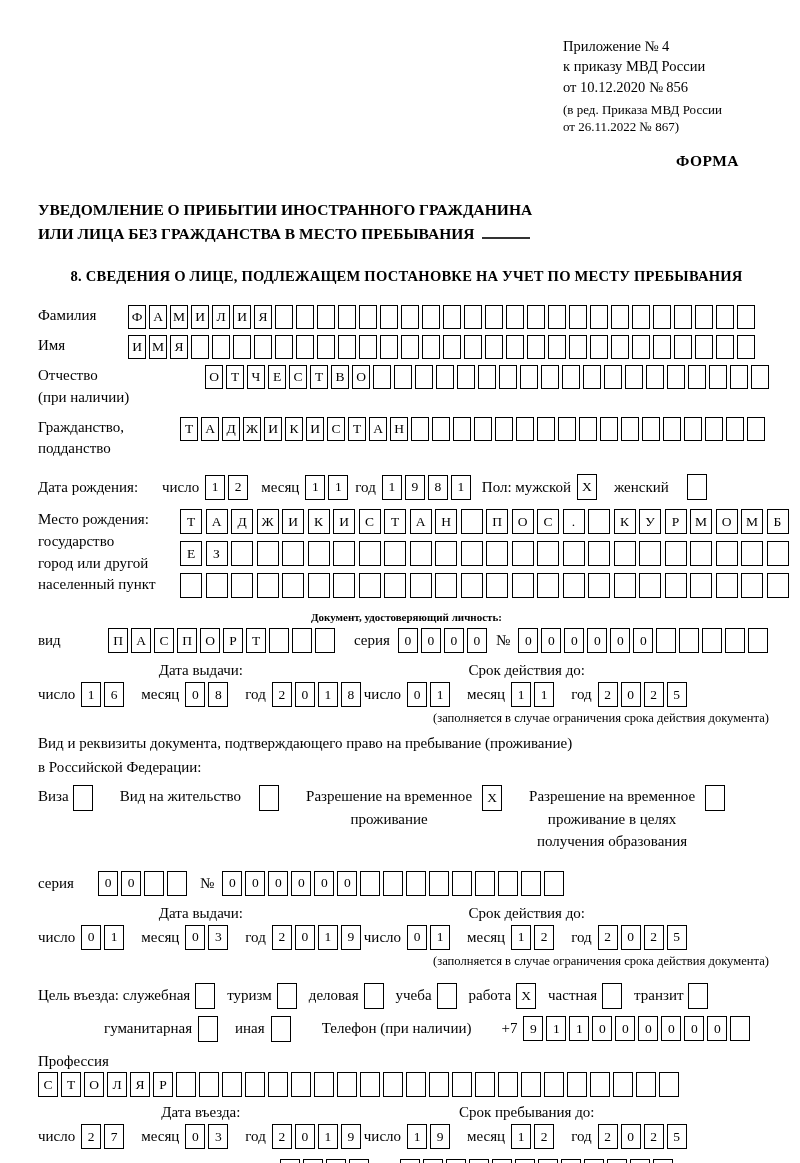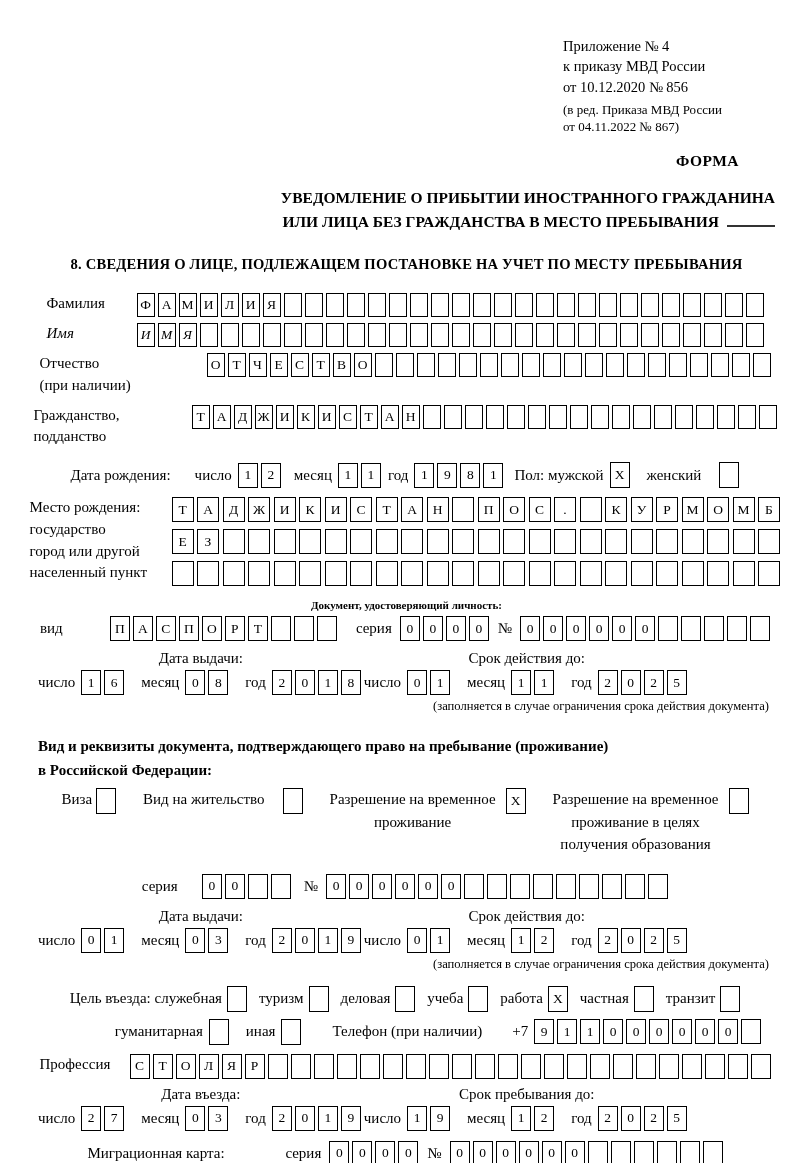--- a/index.html
+++ b/index.html
@@ -5,85 +5,85 @@
   html,body{margin:0;padding:0;background:#fff;}
   .page{
     width:800px;height:1163px;box-sizing:border-box;
     padding:36px 25px 10px 38px;
     font-family:"Liberation Serif","DejaVu Serif",serif;
     color:#000;font-size:15px;overflow:hidden;position:relative;background:#fff;
   }
   .hdr{width:200px;margin-left:auto;margin-right:12px;line-height:1.4;font-size:14.5px;}
   .hdr .small{font-size:13px;margin-top:4px;line-height:1.35;}
   .forma{text-align:right;padding-right:36px;font-weight:bold;margin-top:16px;font-size:15.5px;letter-spacing:.5px;}
-  .title{text-align:right;font-weight:bold;font-size:15.5px;margin-top:16px;line-height:1.55;}
+  .title{text-align:left;font-weight:bold;font-size:15.5px;margin-top:28px;line-height:1.55;}
   .title-underline{display:inline-block;width:48px;border-bottom:2px solid #333;margin-left:8px;}
   .sec{text-align:center;font-weight:bold;font-size:14.6px;margin-top:22px;letter-spacing:.2px;}
 
-  .row{display:flex;align-items:flex-start;justify-content:center;}
+  .row{display:flex;align-items:flex-start;}
   .lbl{flex:none;line-height:1.45;}
   .cells{display:flex;flex-wrap:nowrap;}
   .cells .cell{flex:none;height:24px;border:1.5px solid #000;margin-right:3px;
     display:flex;align-items:center;justify-content:center;font-size:13.5px;box-sizing:border-box;background:#fff;}
   .s .cell{width:18px;}
   .m .cell{width:20px;height:25px;}
   .l .cell{width:22px;height:25px;margin-right:3.5px;}
   .cb .cell{width:20px;height:26px;}
 
   .row-surname{margin-top:20px;}
-  .row-name{margin-top:6px;font-style:italic;}
+  .row-name{margin-top:6px;}
   .row-patronymic{margin-top:6px;}
-  .row-citizenship{margin-top:8px;gap:16px;}
+  .row-citizenship{margin-top:8px;}
   .w90{width:90px;} .w142{width:142px;} .w167{width:167px;}
 
   .row-birthdate{margin-top:14px;align-items:center;}
   .row-birthdate .t{margin-right:6px;}
   .row-birthplace{margin-top:9px;}
   .bp-rows .cells{margin-bottom:7px;}
 
   .doc-heading{text-align:center;font-weight:bold;margin-top:6px;font-size:11px;}
   .row-kind{margin-top:5px;align-items:center;}
 
   .dates{display:flex;margin-top:9px;}
   .dg2{}
   .dlabel{text-align:center;margin-bottom:3px;}
   .dcells{display:flex;align-items:center;}
   .dcells .t{margin:0 6px 0 14px;}
   .dcells .t:first-child{margin-left:0;}
   .note{font-size:12.6px;text-align:right;padding-right:6px;margin-top:4px;}
 
-  .resdoc{margin-top:20px;line-height:1.6;font-weight:bold;}
+  .resdoc{margin-top:5px;line-height:1.6;}
   .row-checkboxes{margin-top:6px;}
   .cbitem{display:flex;align-items:flex-start;}
   .cbitem .cap{text-align:center;line-height:1.5;}
   .gap4{margin-left:4px;} .gap10{margin-left:10px;} .gap18{margin-left:18px;} .gap24{margin-left:24px;}
 
   .row-series{margin-top:18px;align-items:center;}
   .row-purpose{margin-top:14px;align-items:center;}
   .row-purpose .t{margin-right:5px;margin-left:9px;}
   .row-purpose .t:first-child{margin-left:0;}
   .row-purpose2{margin-top:7px;align-items:center;margin-left:66px;}
   .row-purpose2 .t{margin-right:6px;}
-  .row-profession{margin-top:9px;}
+  .row-profession{margin-top:9px;flex-direction:column;}
   .dates3{margin-top:7px;}
   .row-migration{margin-top:10px;align-items:center;}
   .tt{margin-right:8px;}
 </style>
 </head>
 <body>
 
 <div class="page">
 
   <div class="hdr">
     <div>Приложение № 4</div>
     <div>к приказу МВД России</div>
     <div>от 10.12.2020 № 856</div>
     <div class="small">
       <div>(в ред. Приказа МВД России</div>
-      <div>от 04.11.2022 № 867)</div>
+      <div>от 26.11.2022 № 867)</div>
     </div>
   </div>
 
   <div class="forma">ФОРМА</div>
 
   <div class="title">
     <div>УВЕДОМЛЕНИЕ О ПРИБЫТИИ ИНОСТРАННОГО ГРАЖДАНИНА</div>
     <div><span>ИЛИ ЛИЦА БЕЗ ГРАЖДАНСТВА В МЕСТО ПРЕБЫВАНИЯ</span><span class="title-underline"></span></div>
   </div>
 

